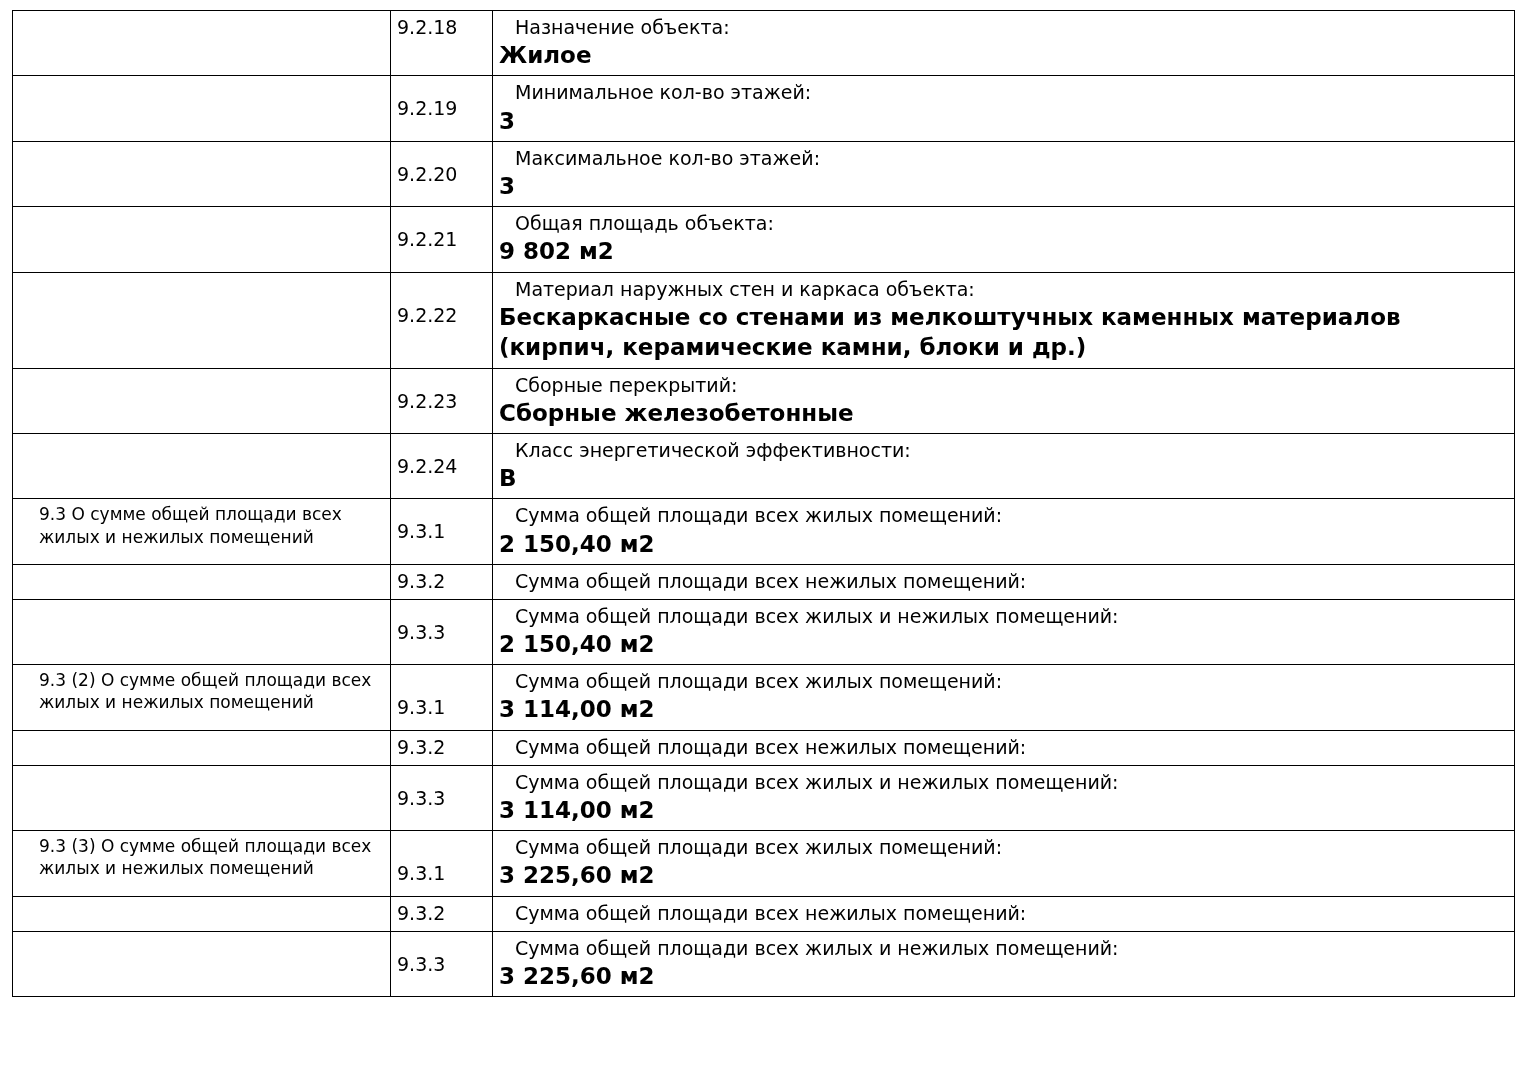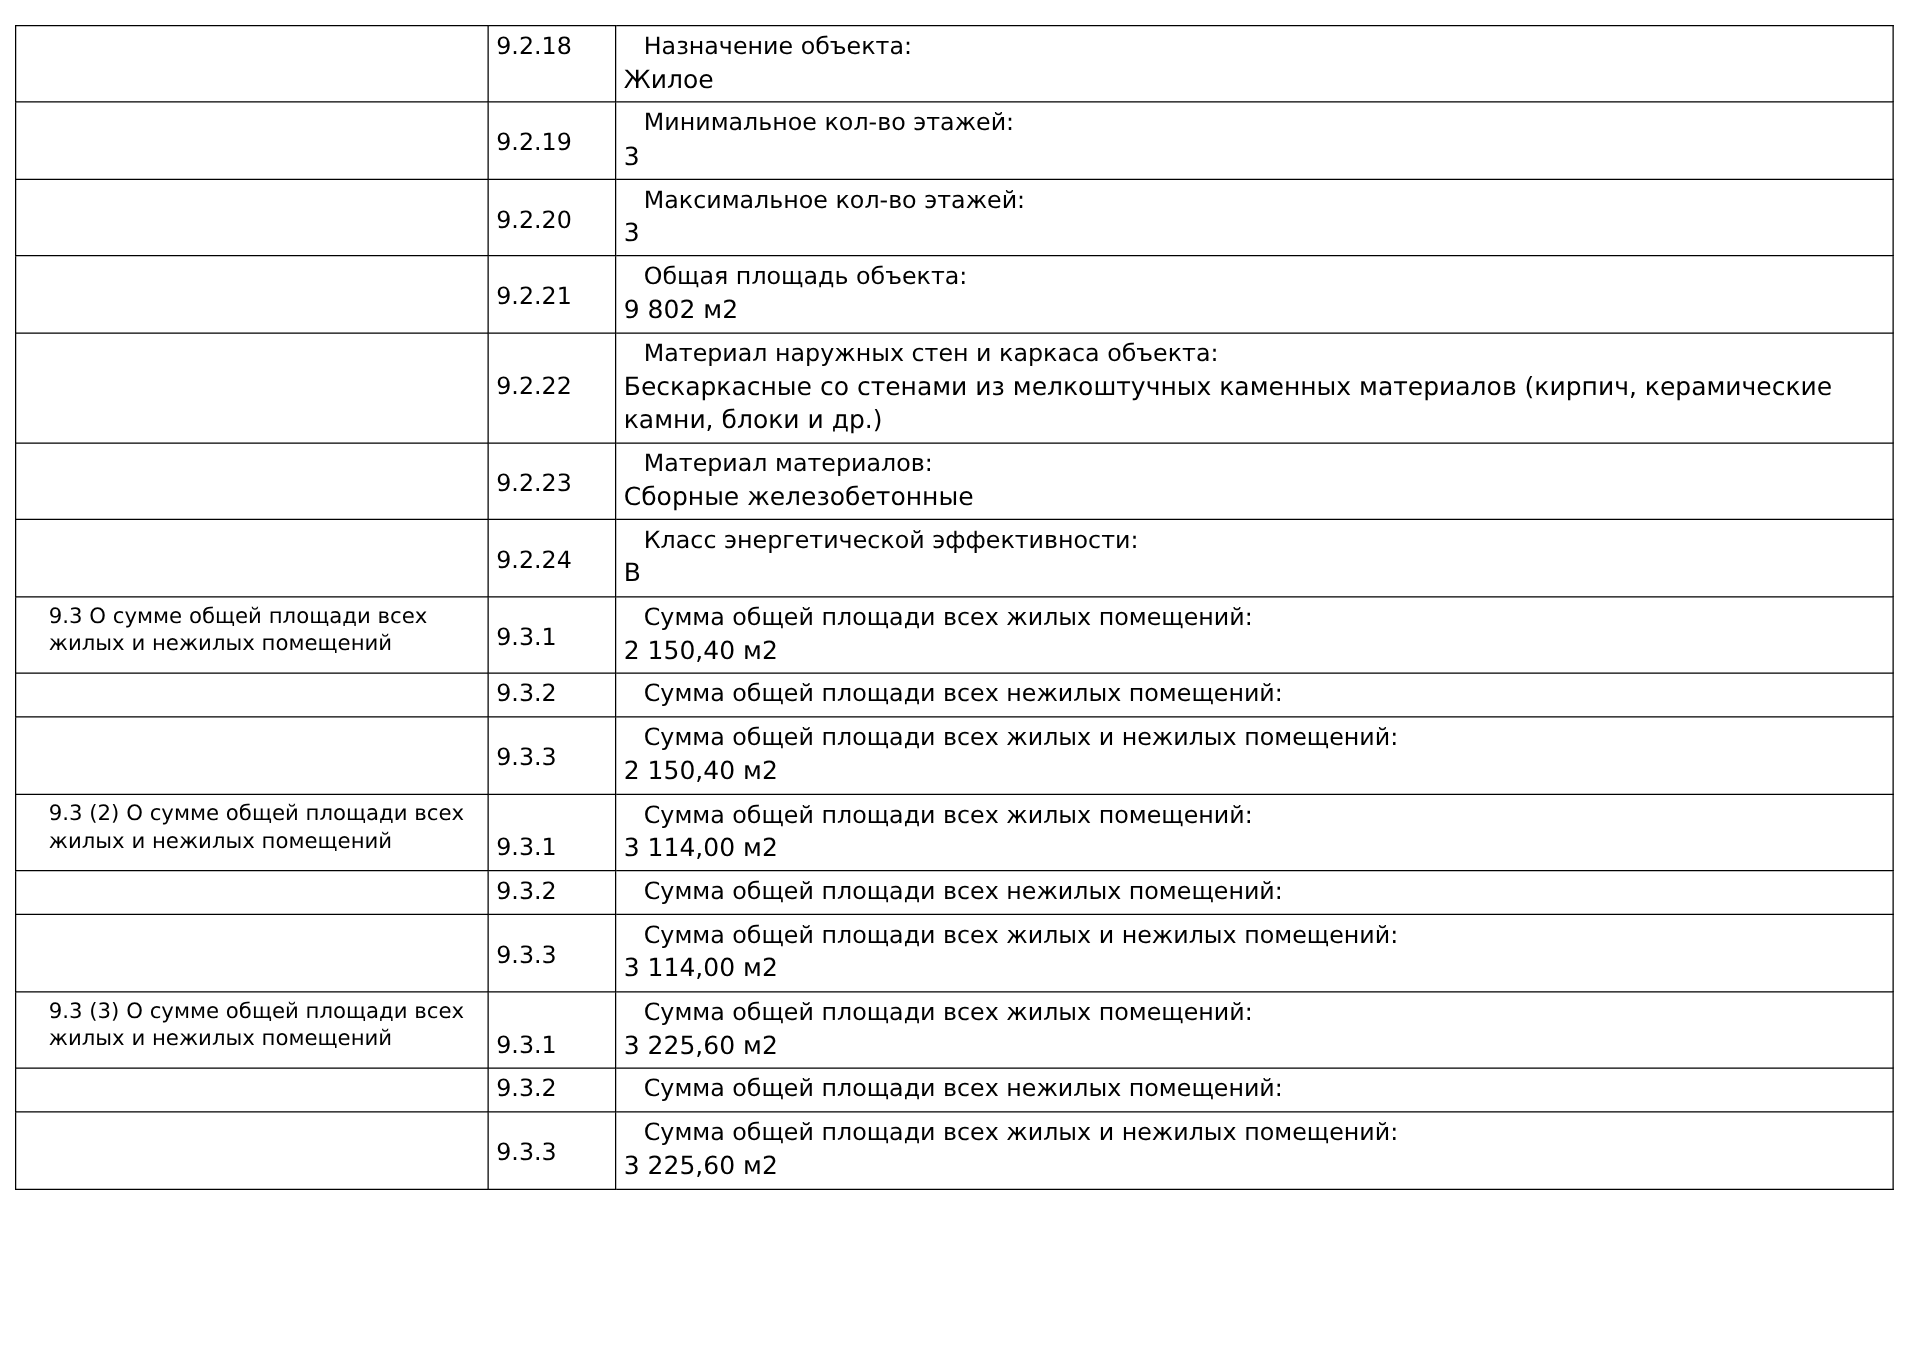--- a/index.html
+++ b/index.html
@@ -9,21 +9,21 @@
   }
   body {
     font-family: "DejaVu Sans", "Liberation Sans", sans-serif;
     color: #000000;
     width: 1528px;
   }
   .page {
     width: 1528px;
     min-height: 1080px;
     box-sizing: border-box;
-    padding: 20px 12px 0 12px;
+    padding: 10px 12px 0 12px;
     background: #ffffff;
   }
   table.decl {
     border-collapse: collapse;
     width: 1502px;
     table-layout: fixed;
   }
   table.decl td {
     border: 1px solid #000000;
     vertical-align: top;
@@ -50,22 +50,22 @@
   .code-mid2 {
     padding-top: 26px;
   }
   .field-label {
     font-size: 19px;
     line-height: 1.32;
     white-space: normal;
     margin-left: 16px;
   }
   .field-value {
-    font-size: 20px;
-    font-weight: normal;
+    font-size: 23px;
+    font-weight: bold;
     line-height: 1.32;
   }
   .pad-top-md { padding-top: 22px; }
 </style>
 </head>
 <body>
 
 <div class="page">
   <table class="decl">
     <colgroup>
@@ -135,21 +135,21 @@
           </td>
         </tr>
         <tr>
           <td>
             <div class="section-label"></div>
           </td>
           <td>
             <div class="code code-mid">9.2.23</div>
           </td>
           <td>
-            <div class="field-label">Материал материалов:</div>
+            <div class="field-label">Сборные перекрытий:</div>
             <div class="field-value">Сборные железобетонные</div>
           </td>
         </tr>
         <tr>
           <td>
             <div class="section-label"></div>
           </td>
           <td>
             <div class="code code-mid">9.2.24</div>
           </td>

